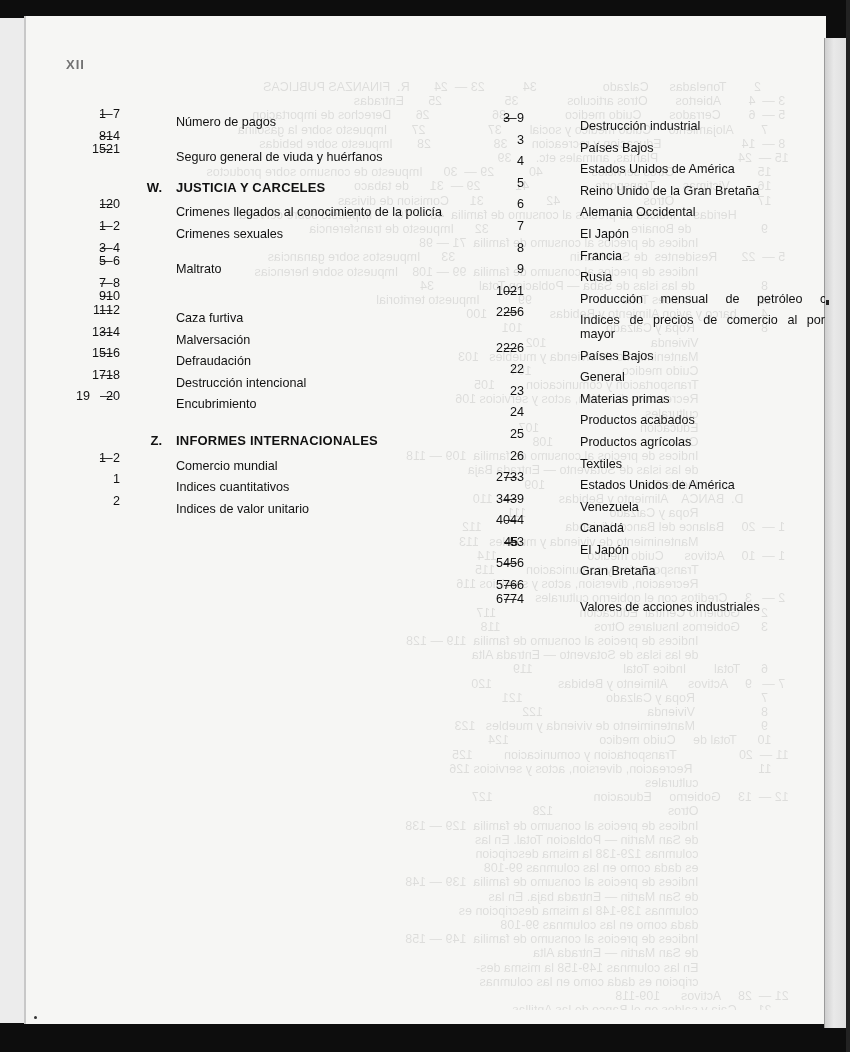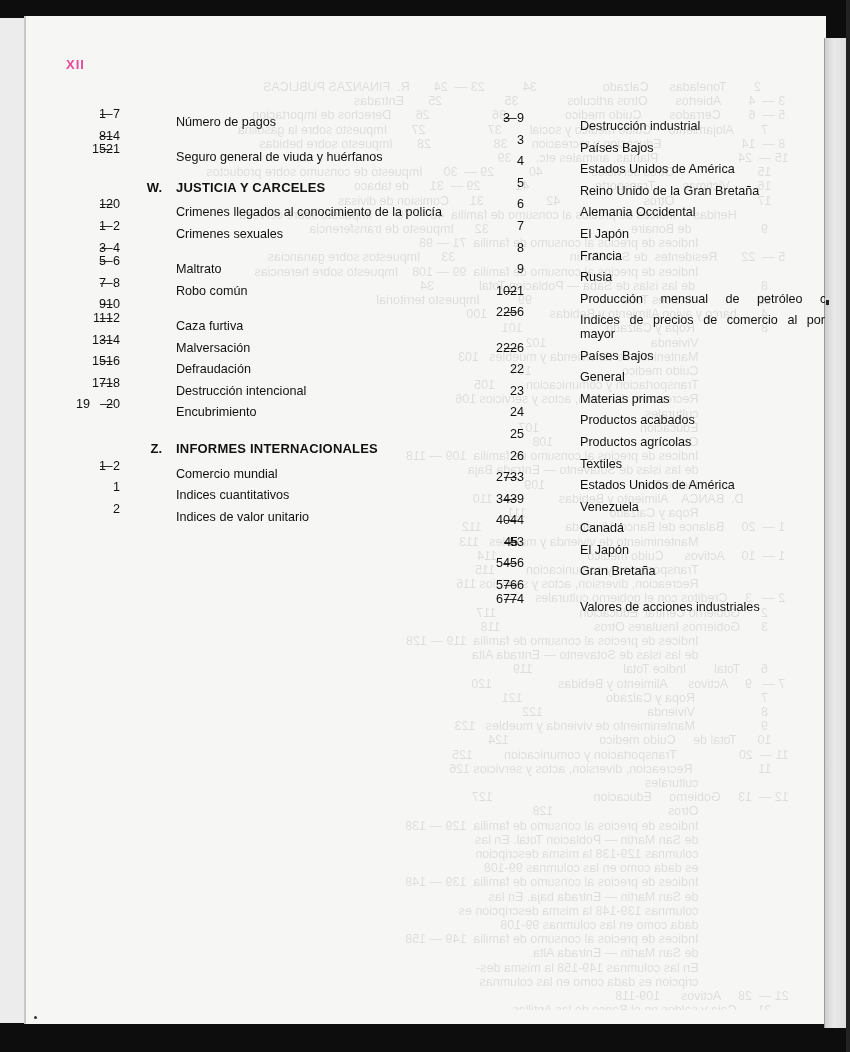--- a/index.html
+++ b/index.html
@@ -27,21 +27,21 @@
       position: absolute; left: 824px; top: 38px; width: 22px; height: 990px;
       background: linear-gradient(to right, #cfcfcf, #e9e9e9 40%, #dedede);
       border-left: 1px solid #9a9a9a;
     }
     .right-edge-dark {
       position: absolute; left: 846px; top: 0; width: 4px; height: 1052px;
       background: #222;
     }
     .folio {
       position: absolute; left: 66px; top: 57px;
-      font-size: 13px; font-weight: bold; color: #ec4899; letter-spacing: 1px;
+      font-size: 13px; font-weight: bold; color: #737373; letter-spacing: 1px;
     }
     
     .ghost {
       position: absolute; left: 60px; top: 80px; width: 760px; height: 930px;
       transform: scaleX(-1);
       color: rgba(0,0,0,0.10);
       font-size: 12.5px; line-height: 14.2px;
       pointer-events: none; overflow: hidden;
       white-space: pre;
     }
@@ -188,21 +188,20 @@
     </div>
     <div class="row">
       <div class="range"><span class="from" style="right:70px">3</span><span class="dash">—</span><span class="to">4</span>&nbsp;</div>
     </div>
     <div class="row">
       <div class="range"><span class="from" style="right:70px">5</span><span class="dash">—</span><span class="to">6</span>&nbsp;</div>
       <div class="label">Maltrato</div>
     </div>
     <div class="row">
       <div class="range"><span class="from" style="right:70px">7</span><span class="dash">—</span><span class="to">8</span>&nbsp;</div>
-      <div class="label">Robo común</div>
     </div>
     <div class="row">
       <div class="range"><span class="from" style="right:70px">9</span><span class="dash">—</span><span class="to">10</span>&nbsp;</div>
     </div>
     <div class="row">
       <div class="range"><span class="from" style="right:70px">11</span><span class="dash">—</span><span class="to">12</span>&nbsp;</div>
       <div class="label">Caza furtiva</div>
     </div>
     <div class="row">
       <div class="range"><span class="from" style="right:70px">13</span><span class="dash">—</span><span class="to">14</span>&nbsp;</div>

